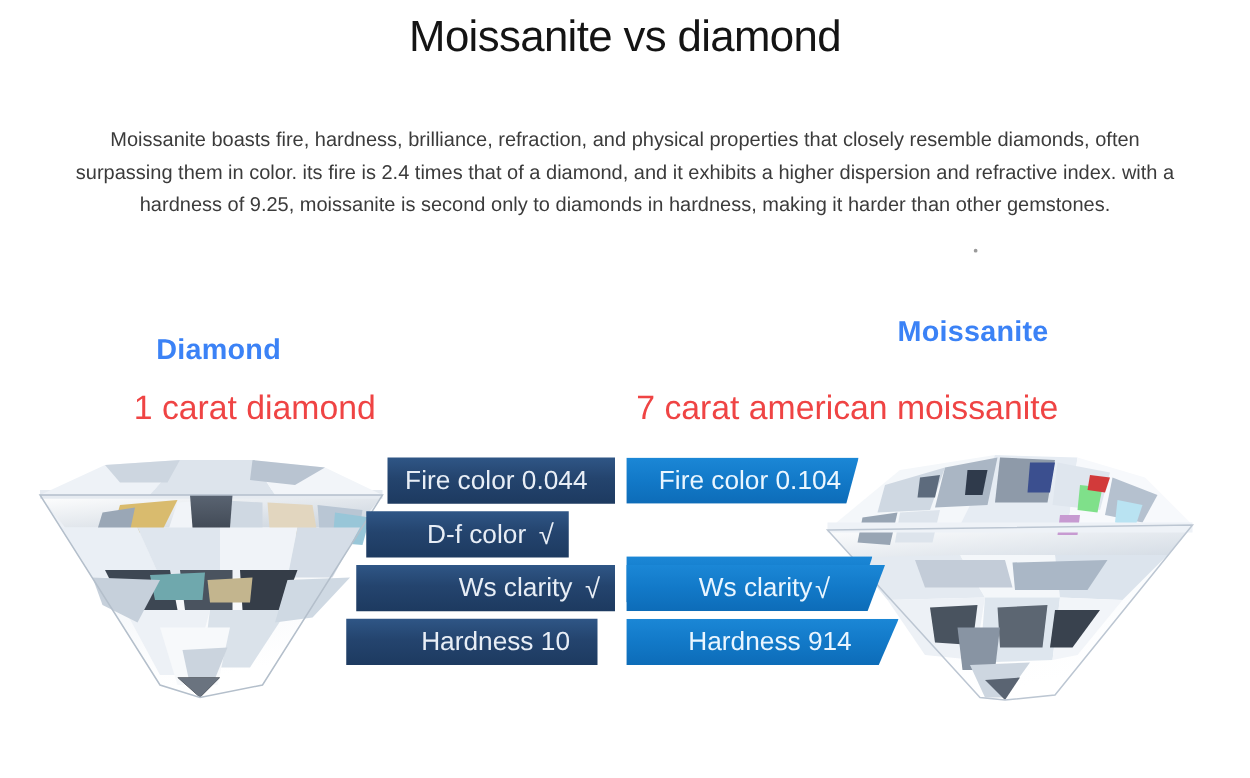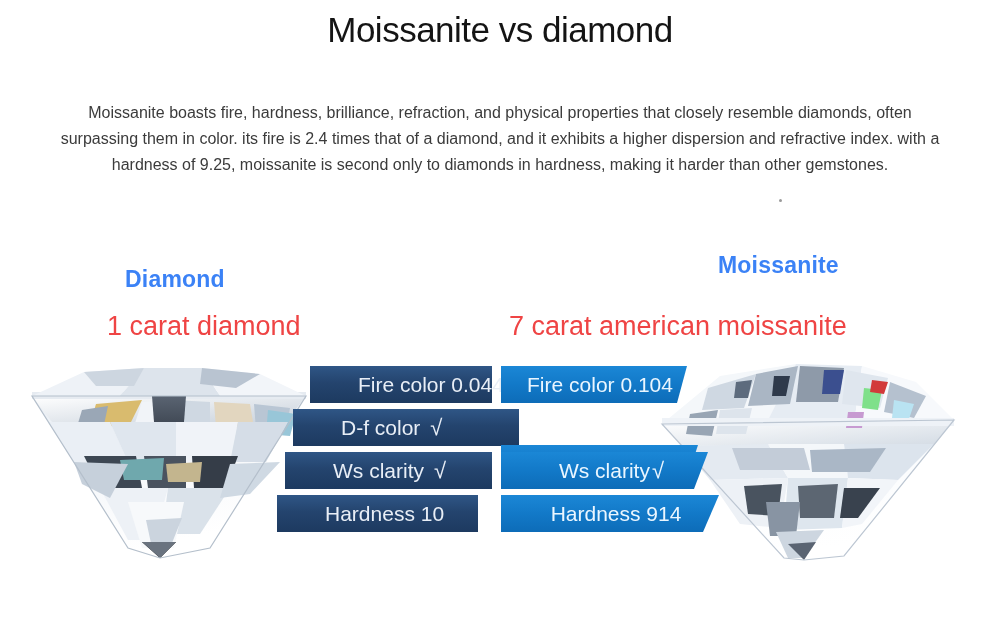--- a/index.html
+++ b/index.html
@@ -93,20 +93,21 @@
     position: absolute;
     height: 37px;
     display: flex;
     align-items: center;
     box-sizing: border-box;
     font-size: 21px;
     line-height: 1;
     white-space: nowrap;
   }
   .bar.left {
+    justify-content: flex-end;
     padding-right: 12px;
     background: linear-gradient(180deg, #2f5686 0%, #24446e 45%, #1d3a60 100%);
     color: #e8eef6;
     text-align: right;
     padding-left: 48px;
   }
   .bar.right {
     justify-content: center;
     padding-left: 14px;
     background: linear-gradient(180deg, #1b87d6 0%, #1279c8 50%, #0d6cb8 100%);
@@ -114,21 +115,21 @@
   }
 
   .bar .check {
     font-size: 22px;
     margin-left: 10px;
   }
   .bar.right .check { margin-left: 2px; }
 
   
   .bar.r0.left  { left: 310px; top: 366px; width: 182px; }
-  .bar.r1.left  { left: 293px; top: 409px; width: 226px; }
+  .bar.r1.left  { left: 293px; top: 409px; width: 162px; }
   .bar.r2.left  { left: 285px; top: 452px; width: 207px; }
   .bar.r3.left  { left: 277px; top: 495px; width: 201px; }
 
   .bar.r0.right { left: 501px; top: 366px; width: 186px; }
   .bar.r1.right { left: 501px; top: 409px; width: 197px; margin-top: 36px; }
   .bar.r2.right { left: 501px; top: 452px; width: 207px; }
   .bar.r3.right { left: 501px; top: 495px; width: 218px; }
 
   
   .bar.right.r0 { clip-path: polygon(0 0, 100% 0, calc(100% - 10px) 100%, 0 100%); }

